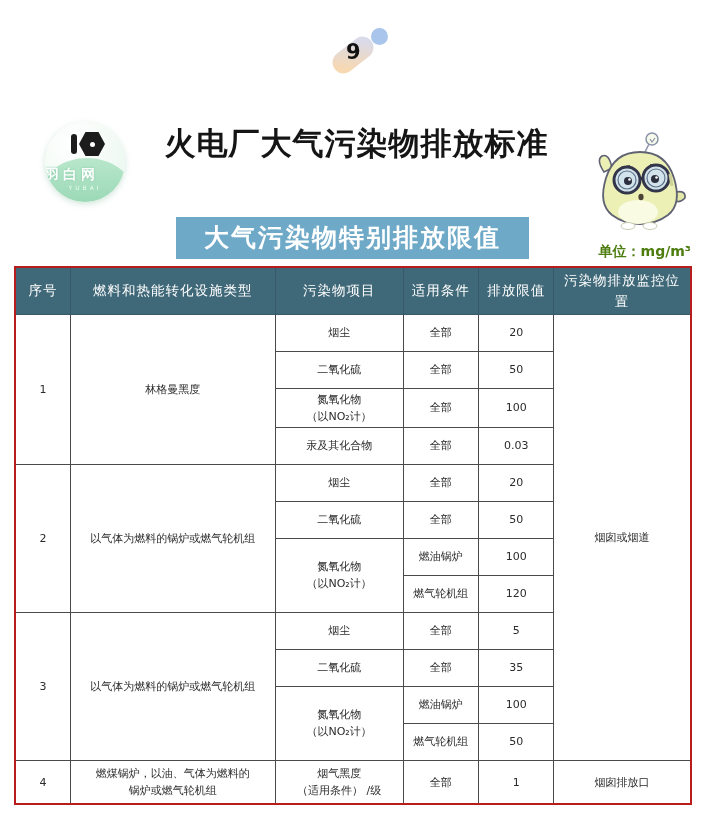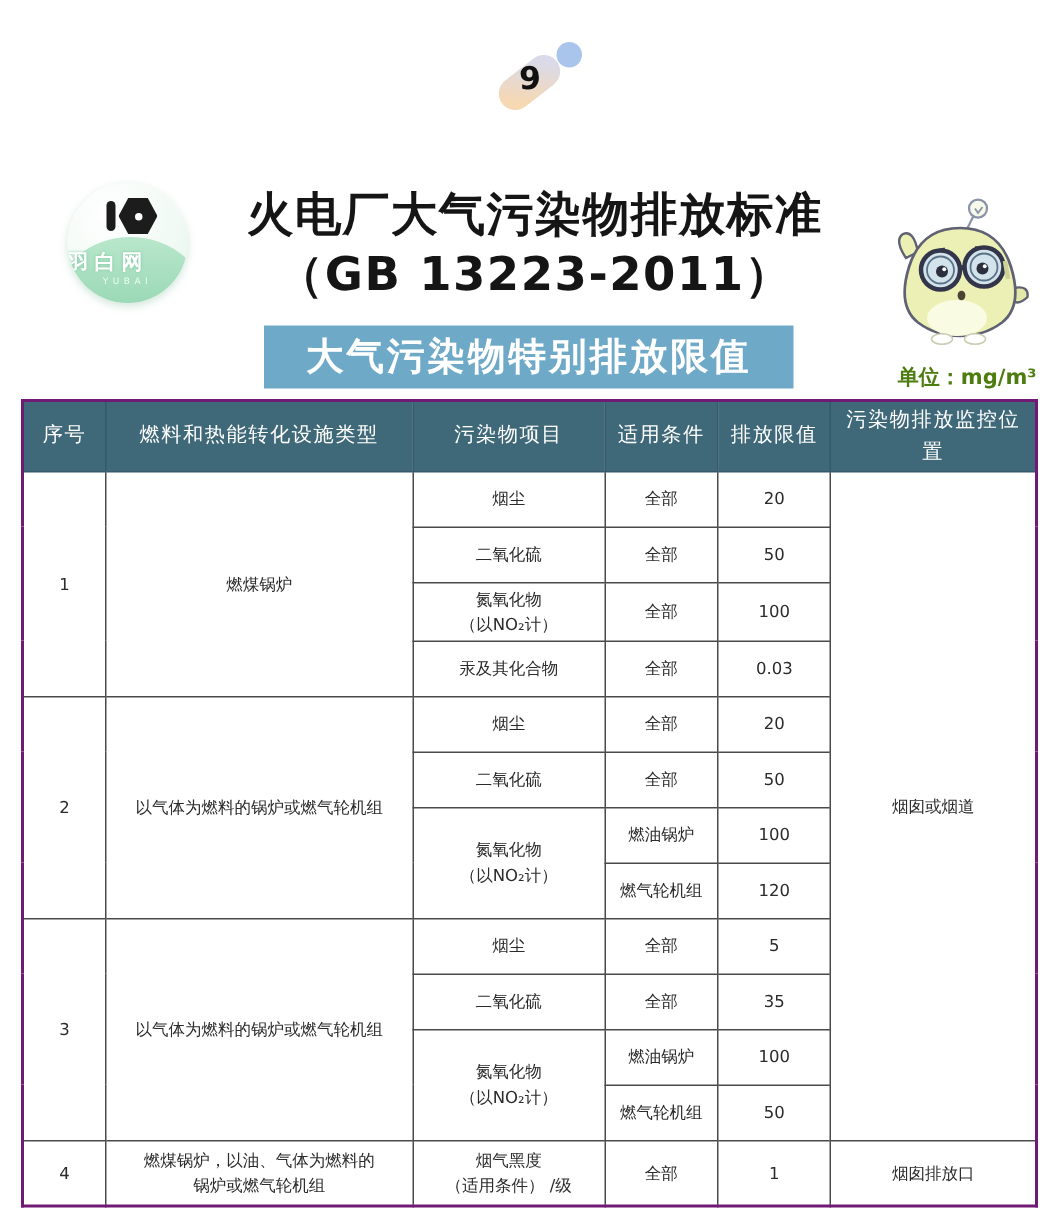--- a/index.html
+++ b/index.html
@@ -64,21 +64,21 @@
     padding:6px 28px;line-height:1.2;
   }
   
   .unit{
     position:absolute;top:243px;right:14px;font-size:14px;color:#4d7c0f;font-weight:bold;
   }
   
   .tbl-wrap{position:absolute;top:266px;left:14px;width:678px;}
   table{
     width:100%;border-collapse:collapse;table-layout:fixed;
-    border:2px solid #701a75;
+    border:2px solid #b91c1c;
   }
   th,td{
     border:1px solid #4a4a4a;text-align:center;vertical-align:middle;
     font-size:11px;padding:2px 3px;white-space:pre-line;line-height:1.55;
     color:#2b2b2b;word-break:break-all;
   }
   thead tr{height:36px;}
   thead th{
     background:#3f6878;color:#ffffff;font-weight:normal;font-size:13.5px;
     border-color:#35596a;letter-spacing:1px;
@@ -99,21 +99,20 @@
   <div class="logo">
     <div class="logo-green"></div>
     <div class="logo-bar"></div>
     <div class="logo-hex"></div>
     <div class="logo-hex-dot"></div>
     <div class="logo-cn">羽白网</div>
     <div class="logo-en">YUBAI</div>
   </div>
   <div class="title-block">
     <div class="title-line">火电厂大气污染物排放标准</div>
-    <div class="title-line">（GB 13223-2011）</div>
   </div>
   <div class="mascot">
     <svg width="105" height="110" viewBox="0 0 105 110">
 
       <line x1="57" y1="22" x2="62" y2="12" stroke="#8a93a8" stroke-width="1.5"></line>
       <circle cx="64" cy="9" r="6" fill="#f7f9ea" stroke="#8a93a8" stroke-width="1.5"></circle>
       <path d="M62 9 l2 3 l3 -4" fill="none" stroke="#8a93a8" stroke-width="1.2"></path>
 
       <path d="M16 42 q-8 -12 -2 -16 q7 -3 10 12 z" fill="#edf0b4" stroke="#5f6272" stroke-width="1.6"></path>
 
@@ -167,21 +166,21 @@
           <th>燃料和热能转化设施类型</th>
           <th>污染物项目</th>
           <th>适用条件</th>
           <th>排放限值</th>
           <th>污染物排放监控位置</th>
         </tr>
       </thead>
     <tbody id="tbody">
         <tr>
           <td rowspan="4">1</td>
-          <td rowspan="4">燃煤锅炉</td>
+          <td rowspan="4">林格曼黑度</td>
           <td>烟尘</td>
           <td>全部</td>
           <td>20</td>
           <td rowspan="12">烟囱或烟道</td>
         </tr>
         <tr>
           <td>二氧化硫</td>
           <td>全部</td>
           <td>50</td>
         </tr>

